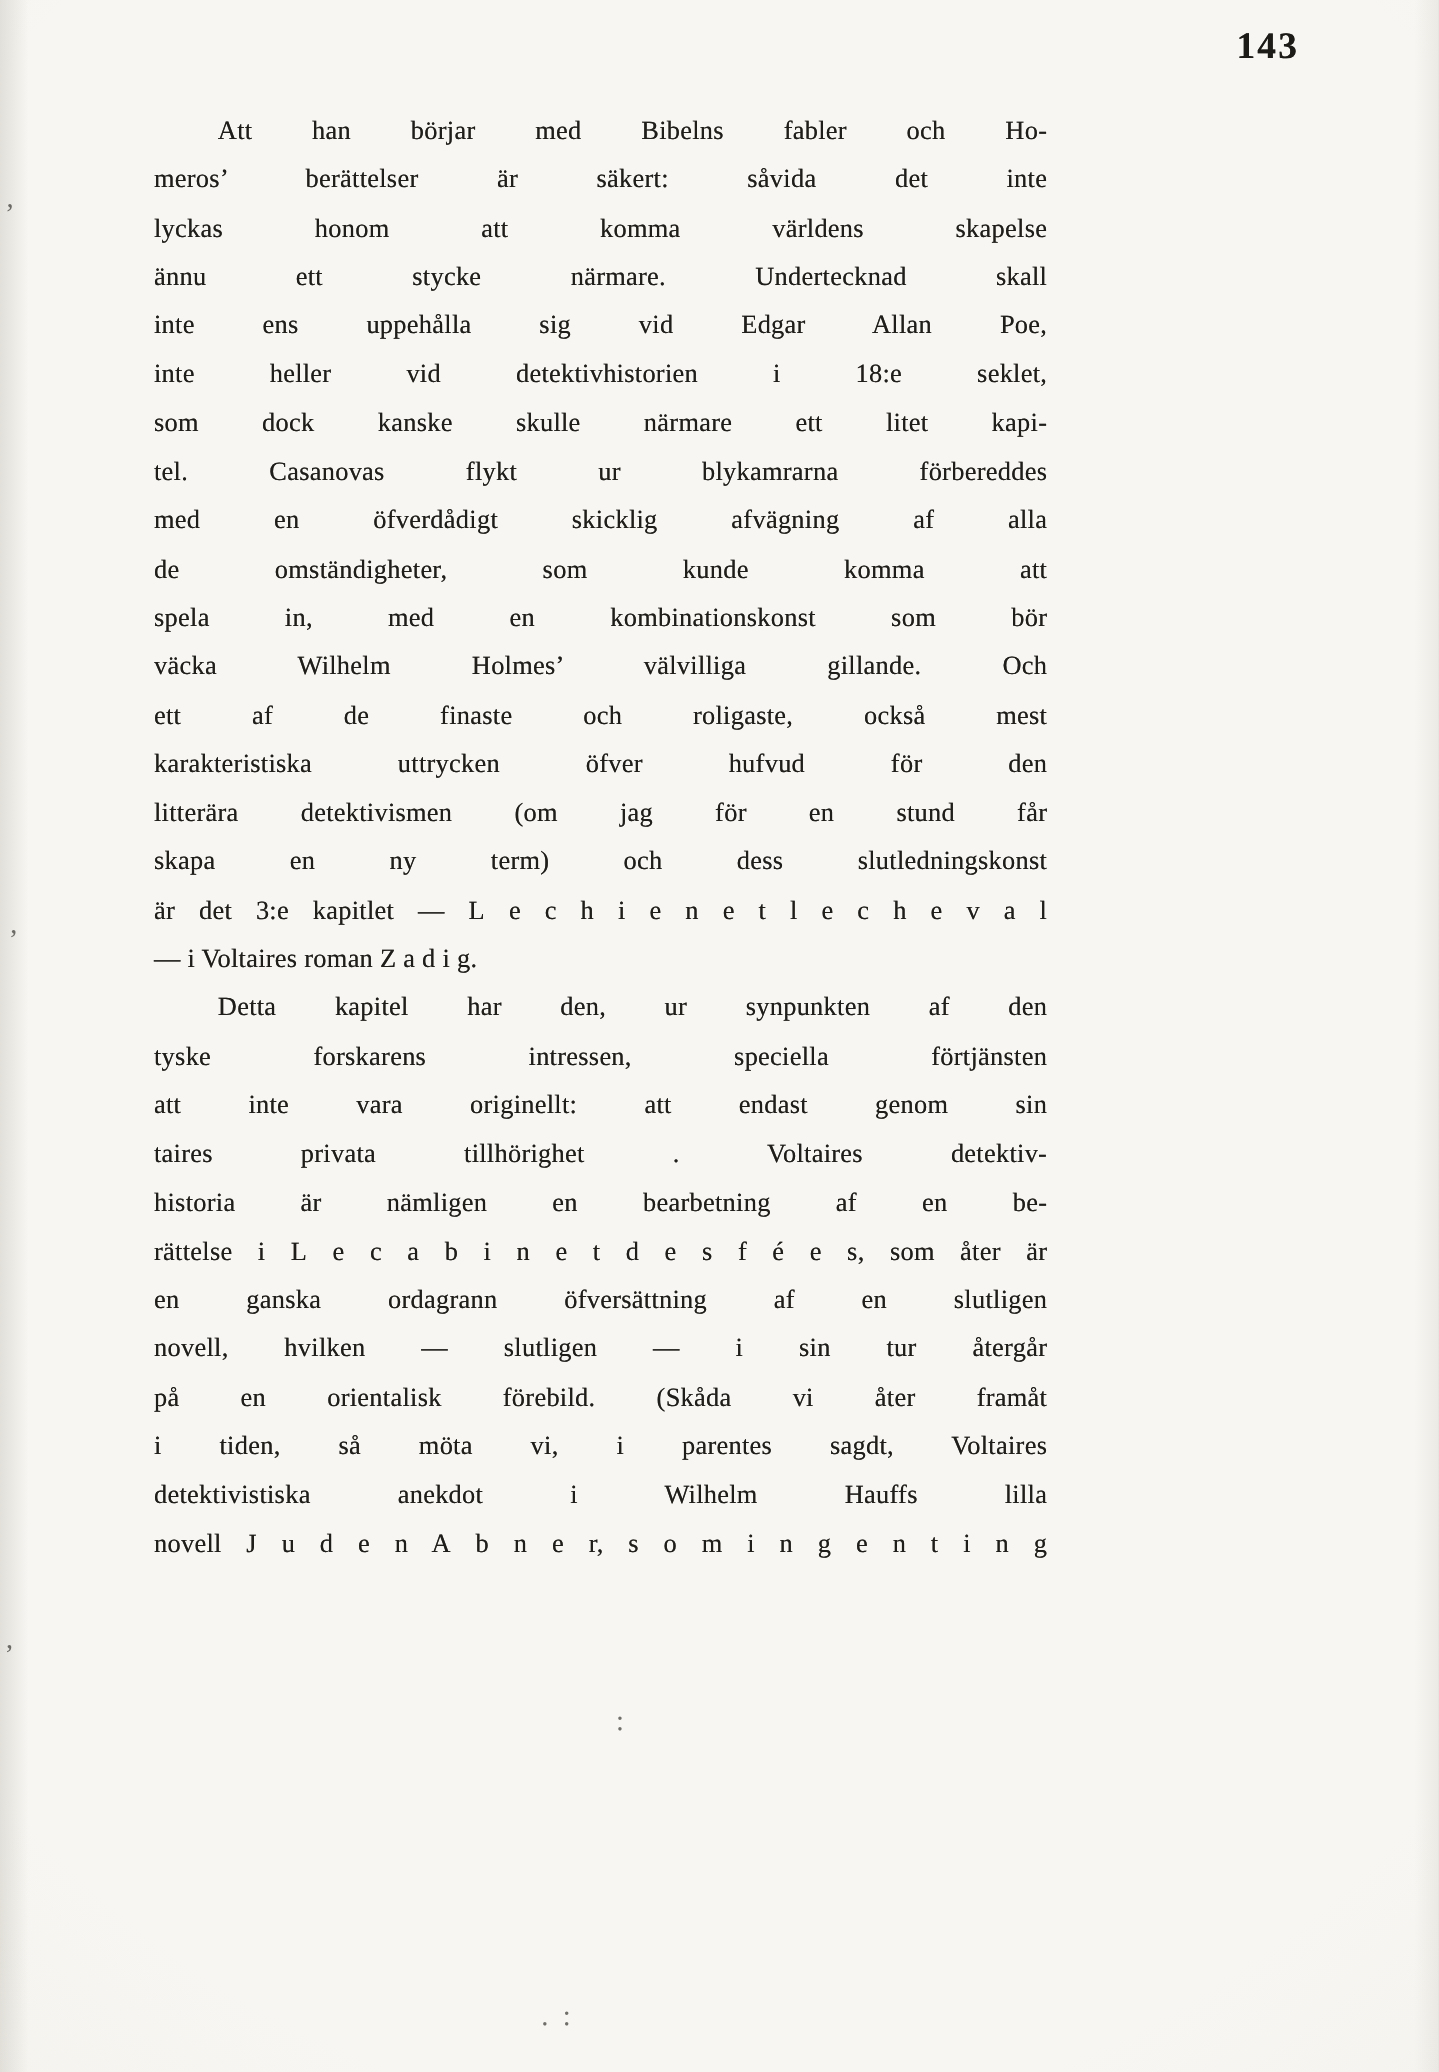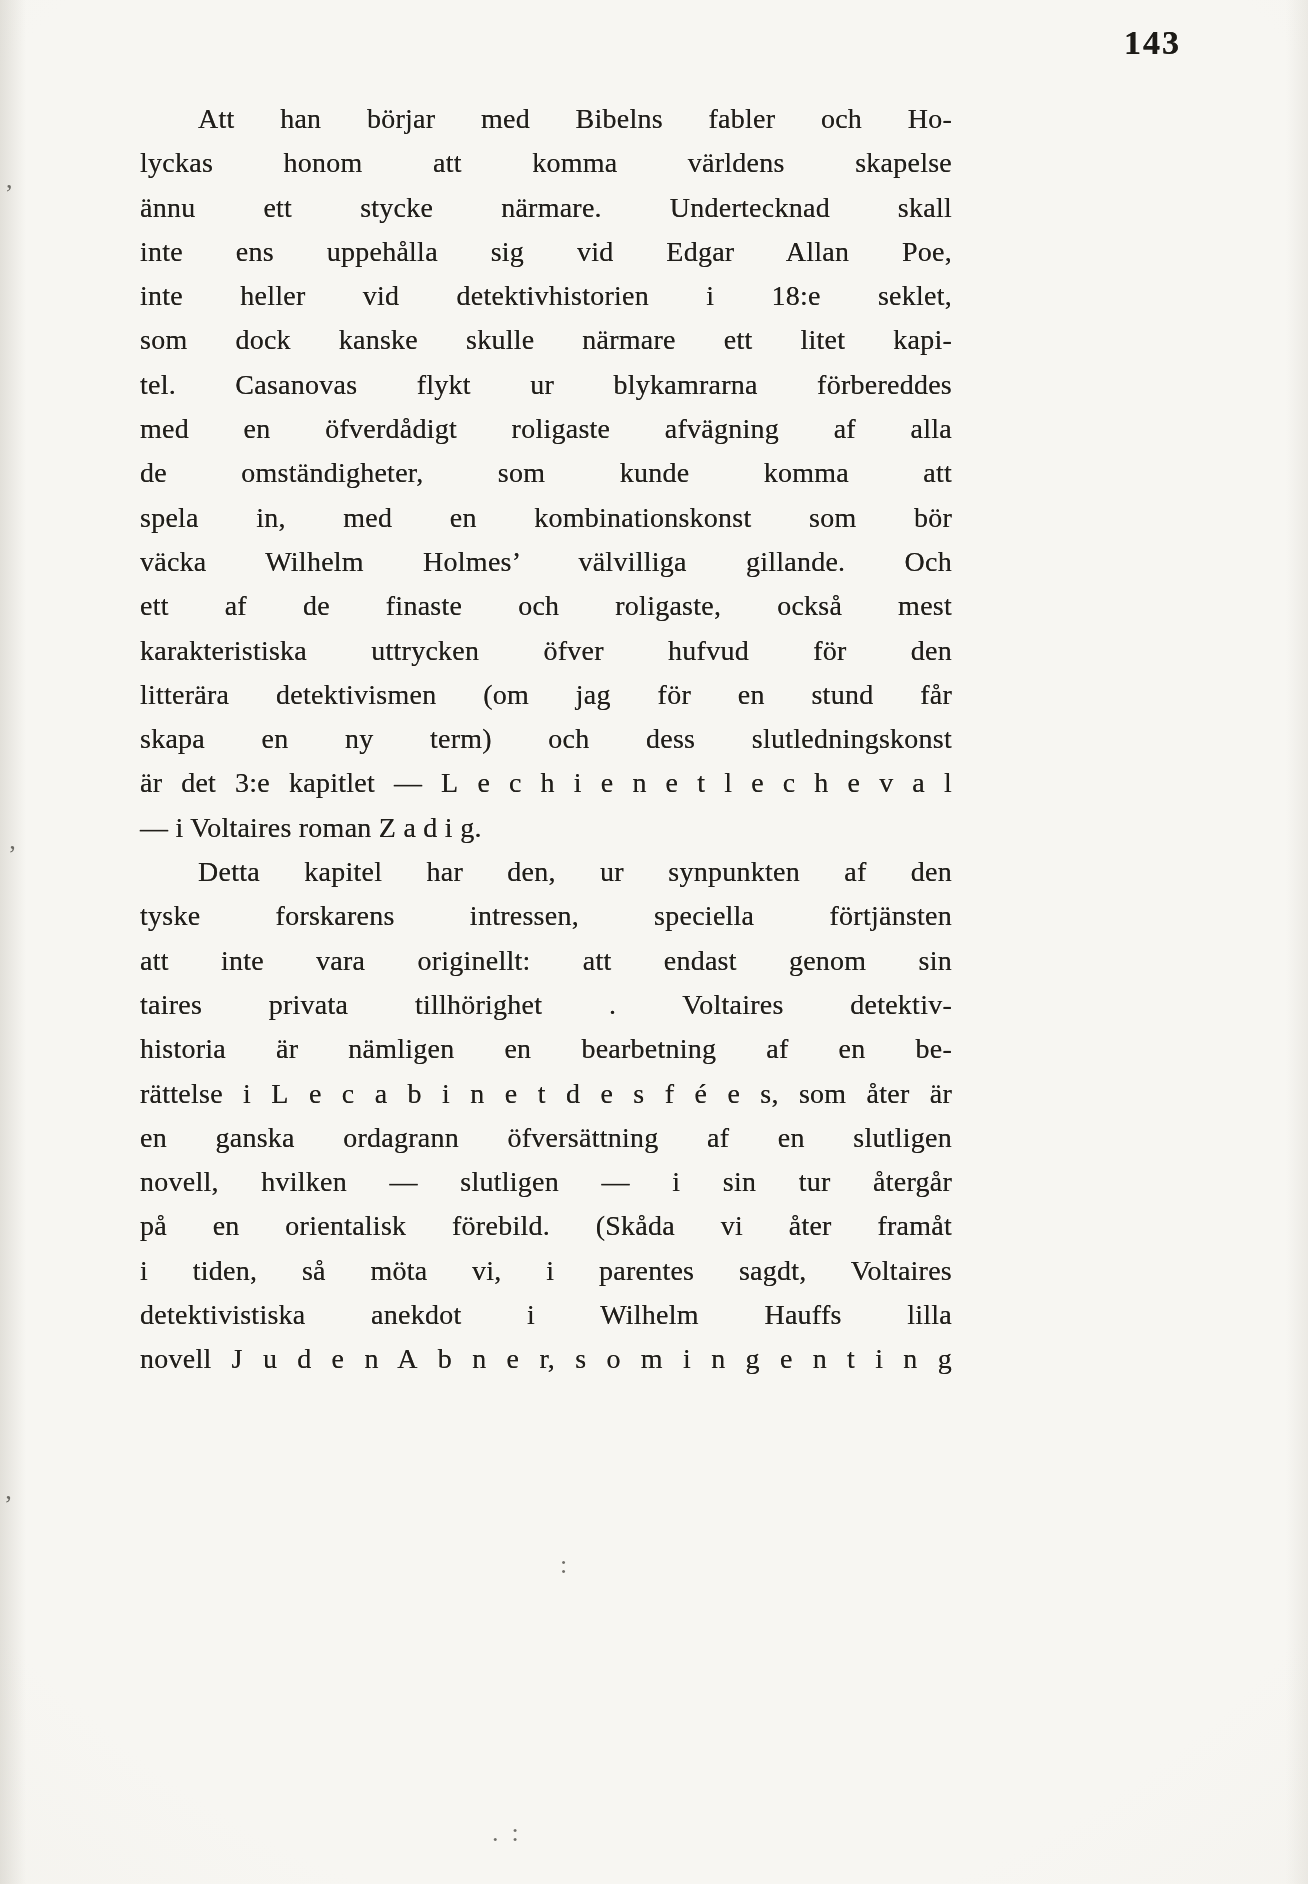--- a/index.html
+++ b/index.html
@@ -28,21 +28,21 @@
     font-weight: 700;
     letter-spacing: 2px;
     color: #1d1b17;
     text-shadow: 0 0 0.6px rgba(25,23,19,0.8);
   }
   .text-block {
     position: absolute;
     top: 97px;
     left: 140px;
     width: 812px;
-    font-size: 28px;
+    font-size: 24px;
     line-height: 44.3px;
     letter-spacing: 0.25px;
     text-shadow: 0 0 0.6px rgba(25,23,19,0.75);
   }
   .paragraph {
     margin: 0;
     padding: 0;
   }
   .line {
     text-align: justify;
@@ -63,27 +63,28 @@
   }
 </style>
 </head>
 <body>
 
 <div class="page">
   <div class="page-number">143</div>
   <div class="text-block" id="text-block">
       <div class="paragraph">
         <div class="line indent">Att han börjar med Bibelns fabler och Ho-</div>
+        <div class="line">meros’ berättelser är säkert: såvida det inte</div>
         <div class="line">lyckas honom att komma världens skapelse</div>
         <div class="line">ännu ett stycke närmare. Undertecknad skall</div>
         <div class="line">inte ens uppehålla sig vid Edgar Allan Poe,</div>
         <div class="line">inte heller vid detektivhistorien i 18:e seklet,</div>
         <div class="line">som dock kanske skulle närmare ett litet kapi-</div>
         <div class="line">tel. Casanovas flykt ur blykamrarna förbereddes</div>
-        <div class="line">med en öfverdådigt roligaste afvägning af alla</div>
+        <div class="line">med en öfverdådigt skicklig afvägning af alla</div>
         <div class="line">de omständigheter, som kunde komma att</div>
         <div class="line">spela in, med en kombinationskonst som bör</div>
         <div class="line">väcka Wilhelm Holmes’ välvilliga gillande. Och</div>
         <div class="line">ett af de finaste och roligaste, också mest</div>
         <div class="line">karakteristiska uttrycken öfver hufvud för den</div>
         <div class="line">litterära detektivismen (om jag för en stund får</div>
         <div class="line">skapa en ny term) och dess slutledningskonst</div>
         <div class="line">är det 3:e kapitlet — L&nbsp;e c&nbsp;h&nbsp;i&nbsp;e&nbsp;n e&nbsp;t l&nbsp;e c&nbsp;h&nbsp;e&nbsp;v&nbsp;a&nbsp;l</div>
         <div class="line no-stretch">— i Voltaires roman Z&nbsp;a&nbsp;d&nbsp;i&nbsp;g.</div>
       </div>

